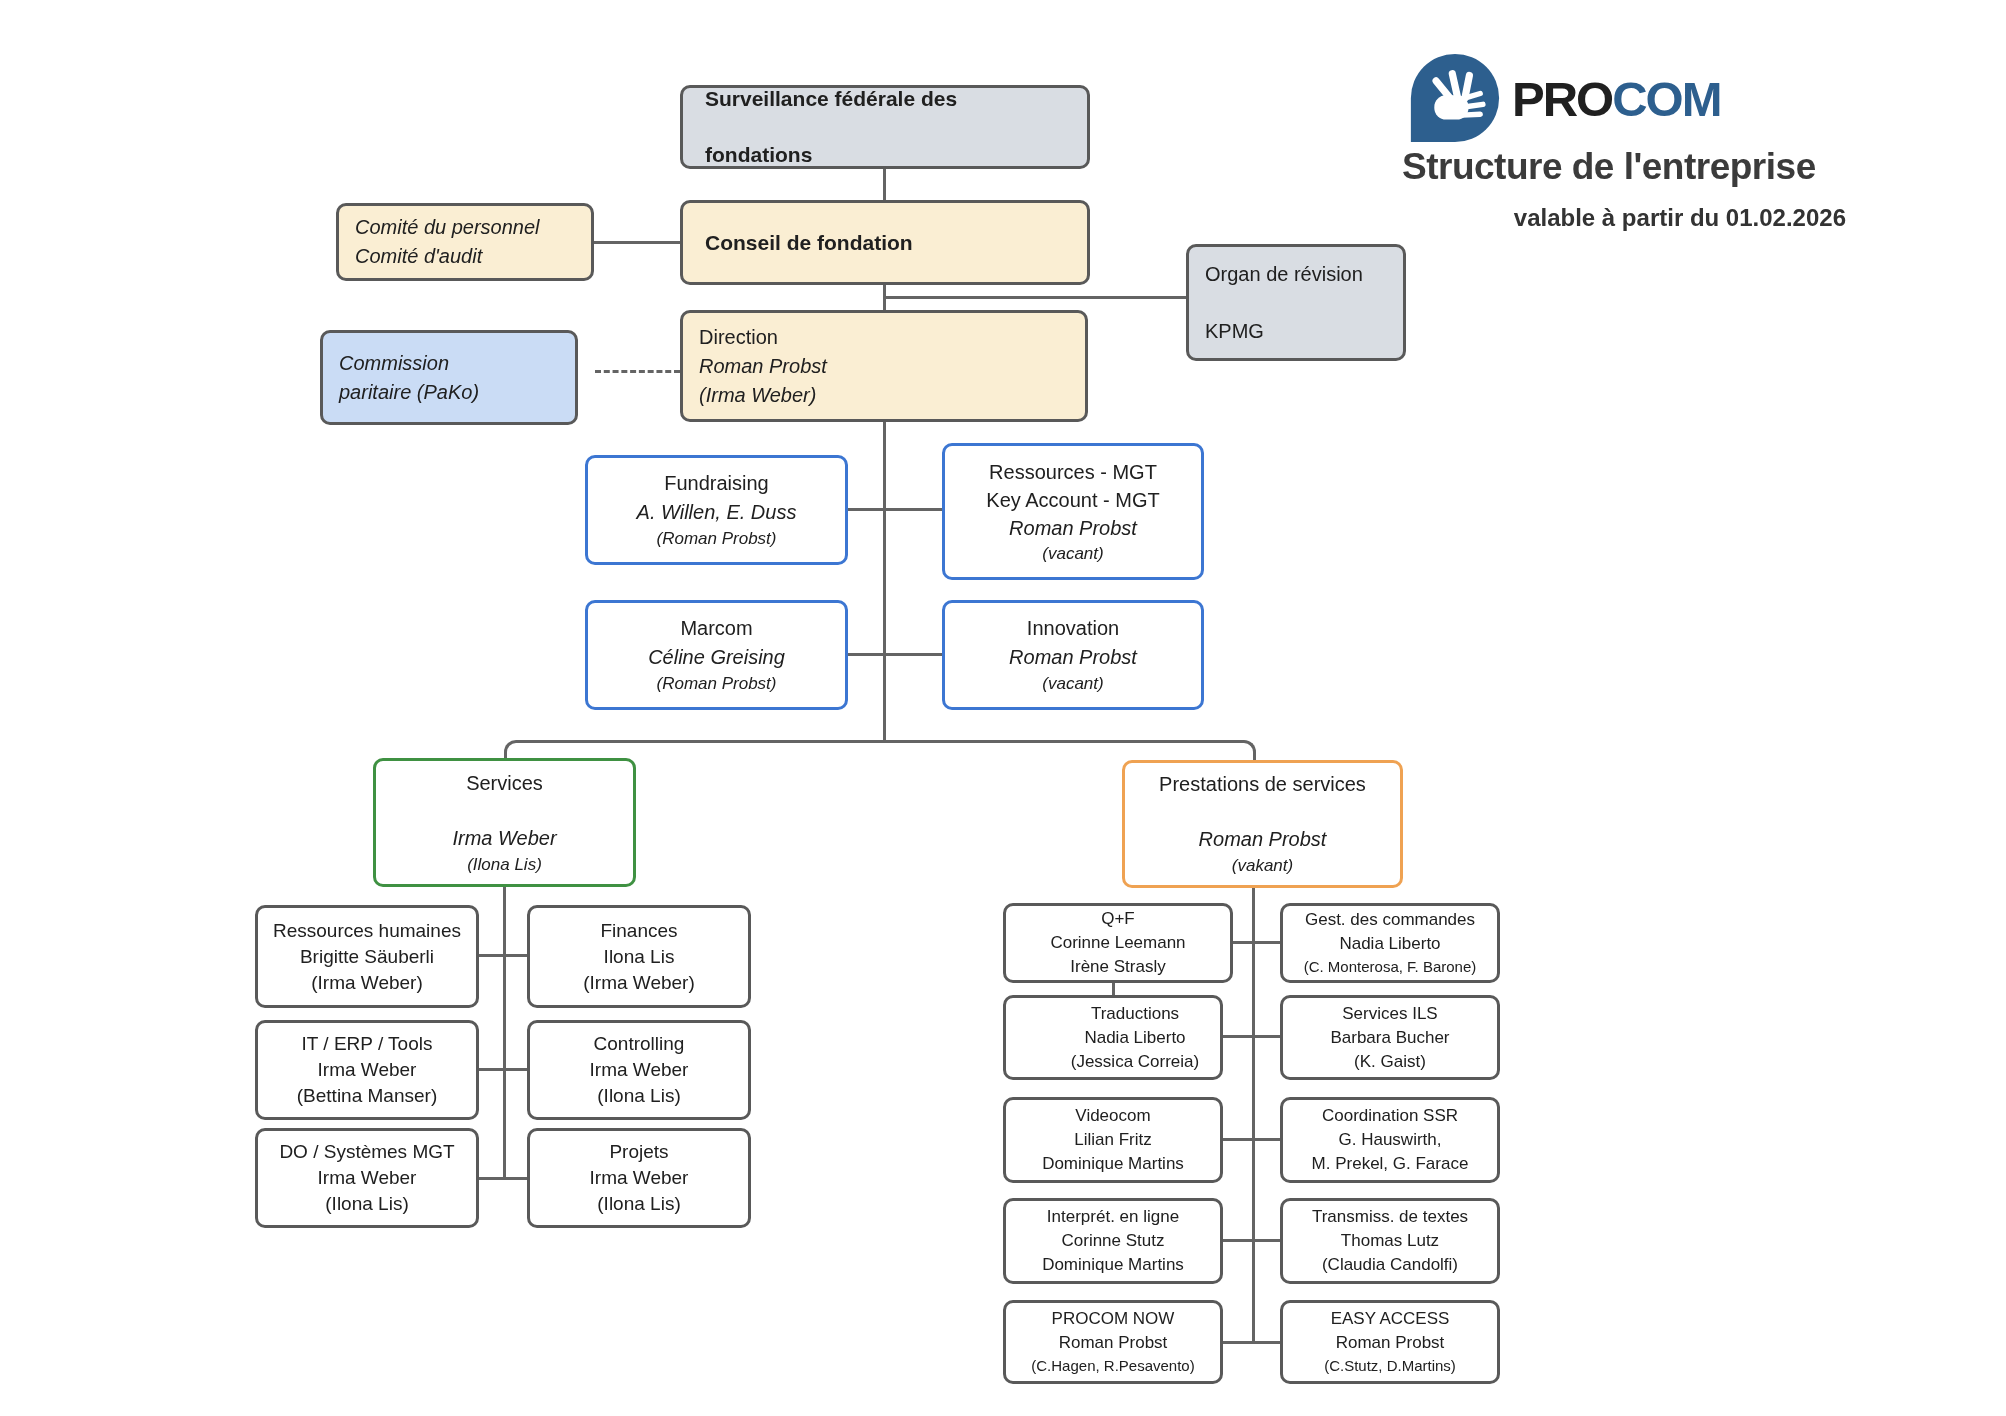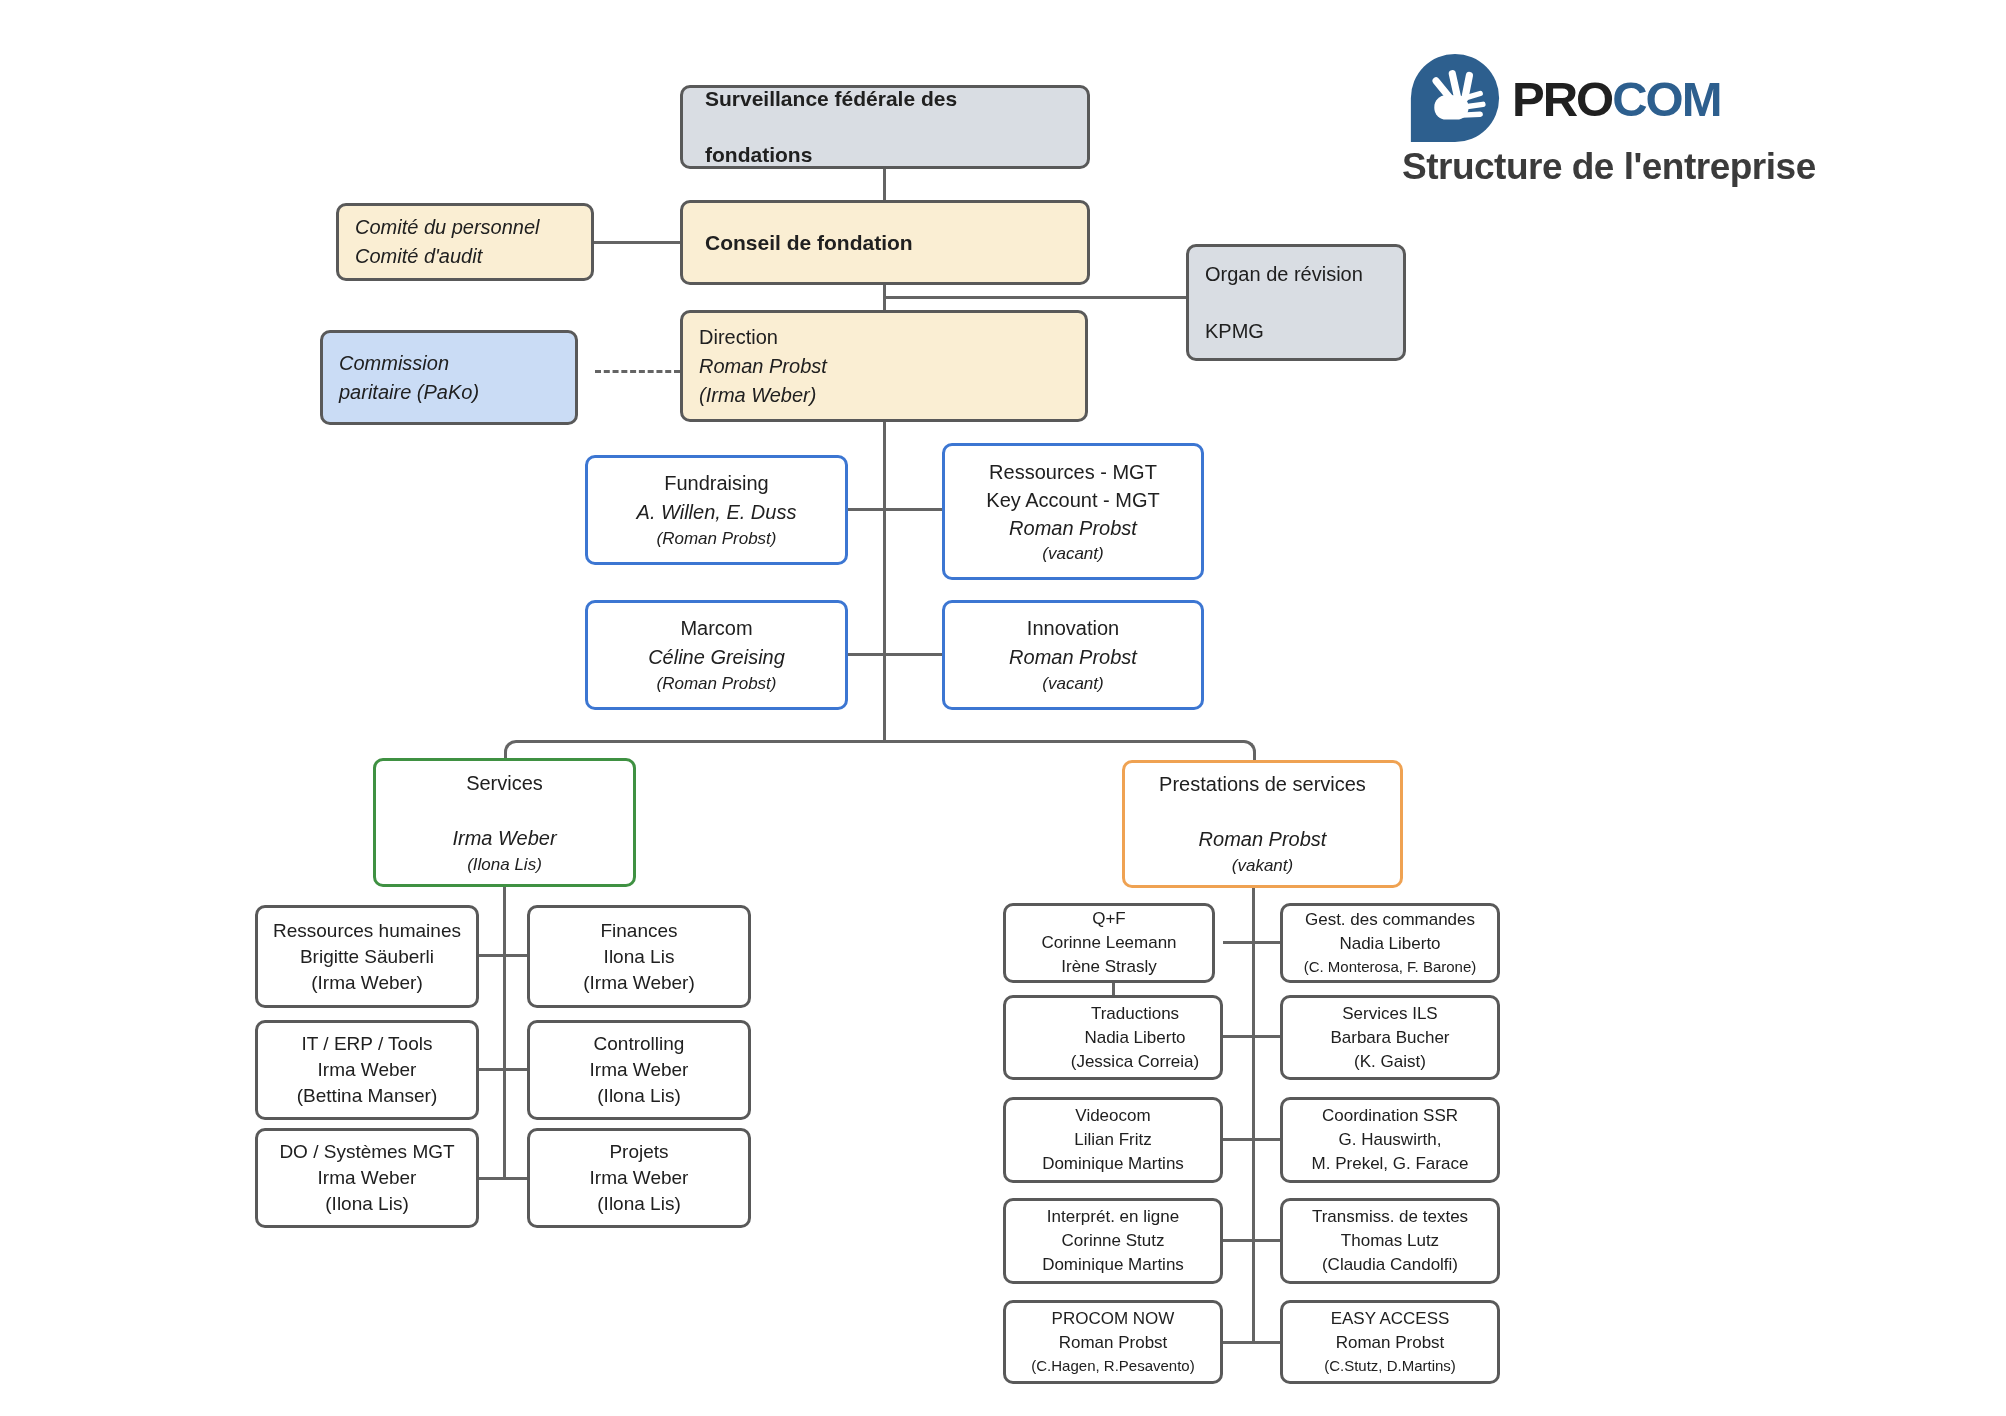--- a/index.html
+++ b/index.html
@@ -50,21 +50,21 @@
   #bx-marcom{left:585px;top:600px;width:263px;height:110px;}
   #bx-innovation{left:942px;top:600px;width:262px;height:110px;}
   #bx-services{left:373px;top:758px;width:263px;height:129px;}
   #bx-prestations{left:1122px;top:760px;width:281px;height:128px;}
   #bx-rh{left:255px;top:905px;width:224px;height:103px;}
   #bx-finances{left:527px;top:905px;width:224px;height:103px;}
   #bx-iterp{left:255px;top:1020px;width:224px;height:100px;}
   #bx-controlling{left:527px;top:1020px;width:224px;height:100px;}
   #bx-dosys{left:255px;top:1128px;width:224px;height:100px;}
   #bx-projets{left:527px;top:1128px;width:224px;height:100px;}
-  #bx-qf{left:1003px;top:903px;width:212px;height:80px;}
+  #bx-qf{left:1003px;top:903px;width:230px;height:80px;}
   #bx-commandes{left:1280px;top:903px;width:220px;height:80px;}
   #bx-traductions{left:1003px;top:995px;width:220px;height:85px;padding-left:44px;}
   #bx-ils{left:1280px;top:995px;width:220px;height:85px;}
   #bx-videocom{left:1003px;top:1097px;width:220px;height:86px;}
   #bx-ssr{left:1280px;top:1097px;width:220px;height:86px;}
   #bx-interpret{left:1003px;top:1198px;width:220px;height:86px;}
   #bx-transmiss{left:1280px;top:1198px;width:220px;height:86px;}
   #bx-now{left:1003px;top:1300px;width:220px;height:84px;}
   #bx-easy{left:1280px;top:1300px;width:220px;height:84px;}
   
@@ -281,14 +281,15 @@
       <rect x="27" y="47" width="38" height="27" rx="13" fill="#ffffff"></rect>
       <g stroke="#ffffff" stroke-width="6" stroke-linecap="round">
         <line x1="58" y1="51" x2="78" y2="45"></line>
         <line x1="60" y1="60" x2="81" y2="57"></line>
         <line x1="58" y1="69" x2="78" y2="68"></line>
       </g>
     </svg>
   </div>
   <div id="brand-word"><span class="pro">PRO</span><span class="com">COM</span></div>
   <div id="page-title">Structure de l'entreprise</div>
+  <div id="validity">valable à partir du 01.02.2026</div>
 
 </div>
 
 </body></html>

